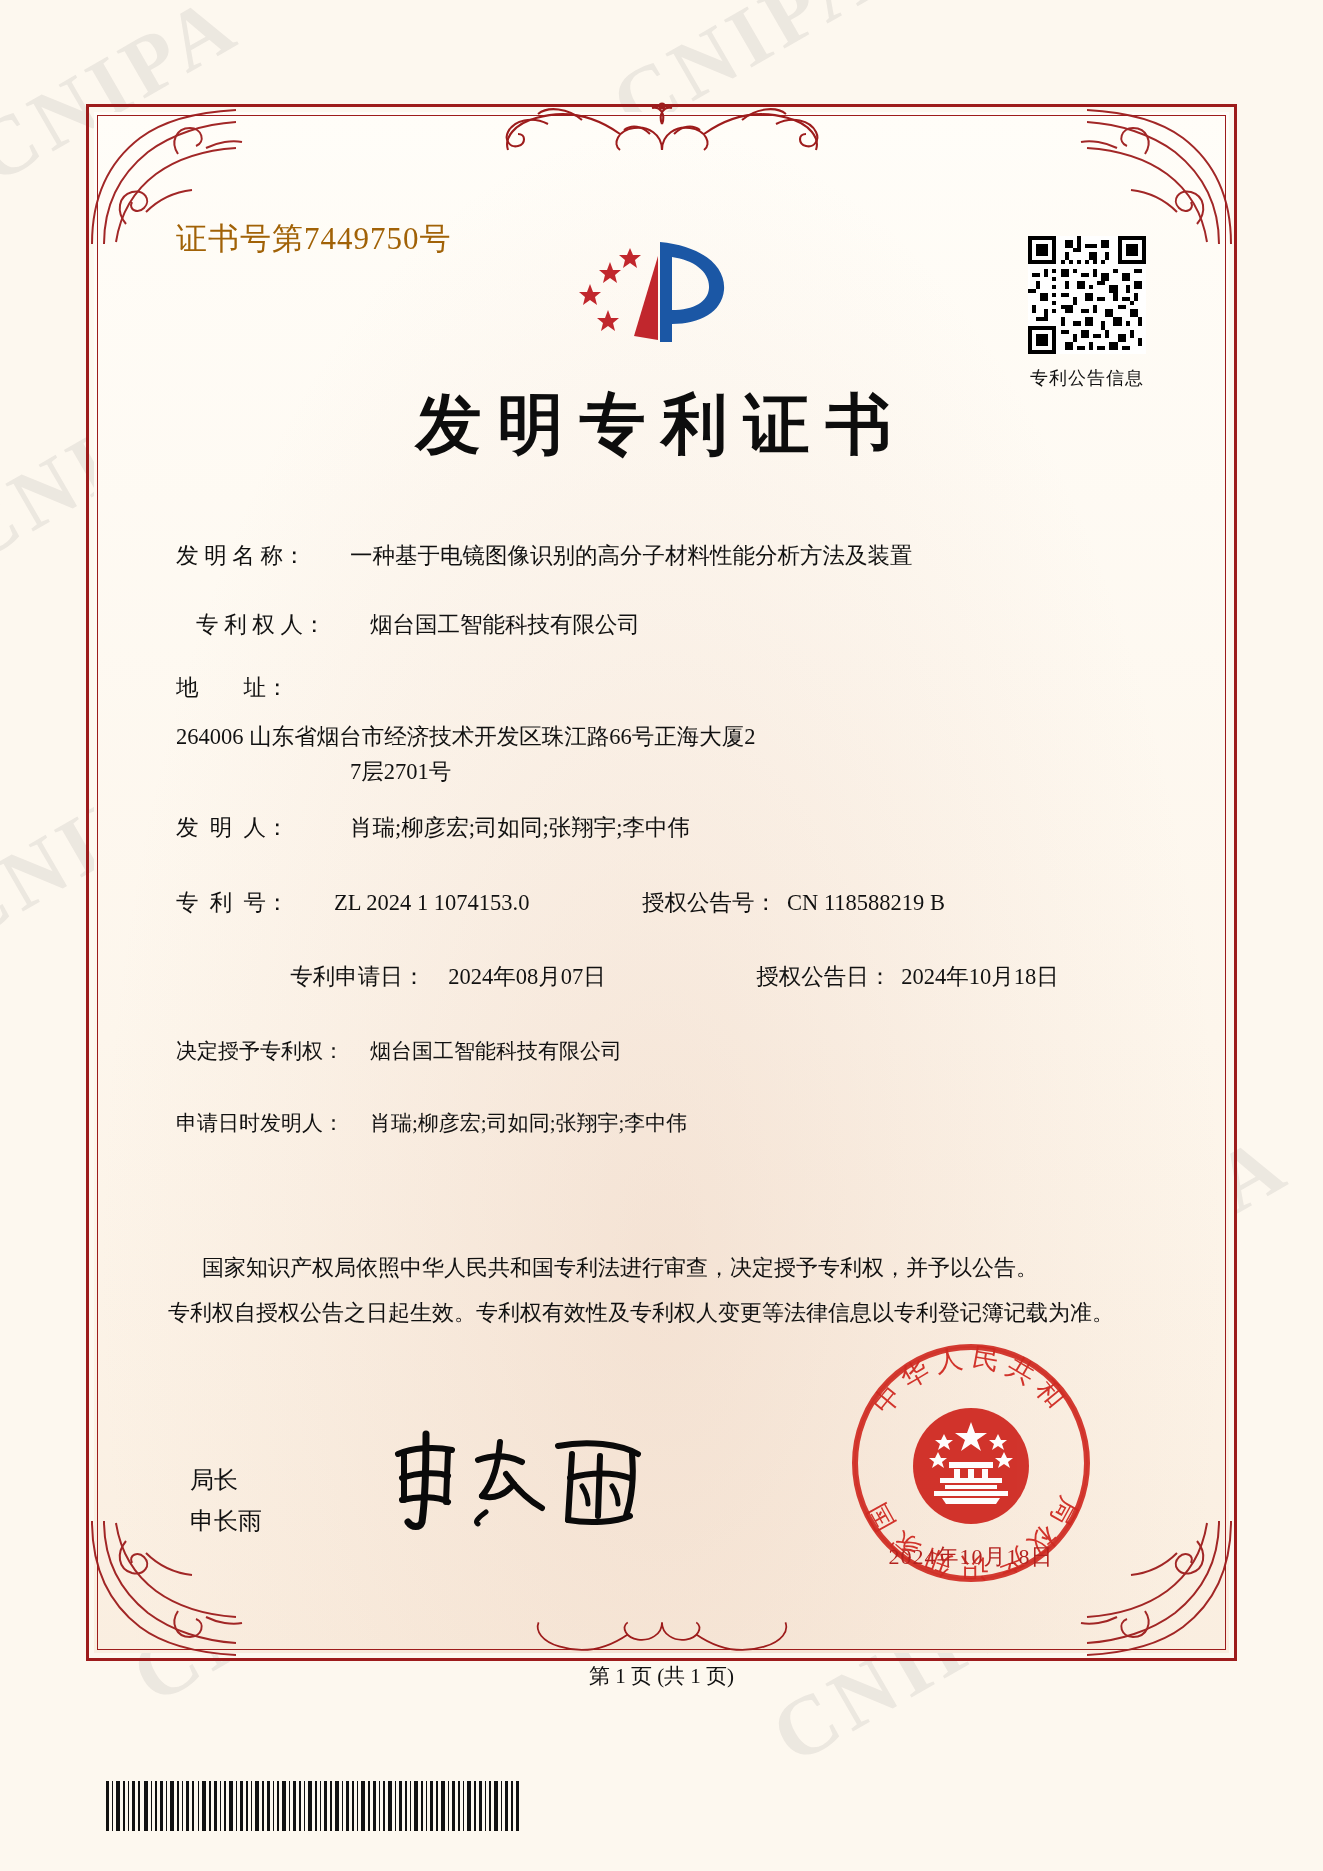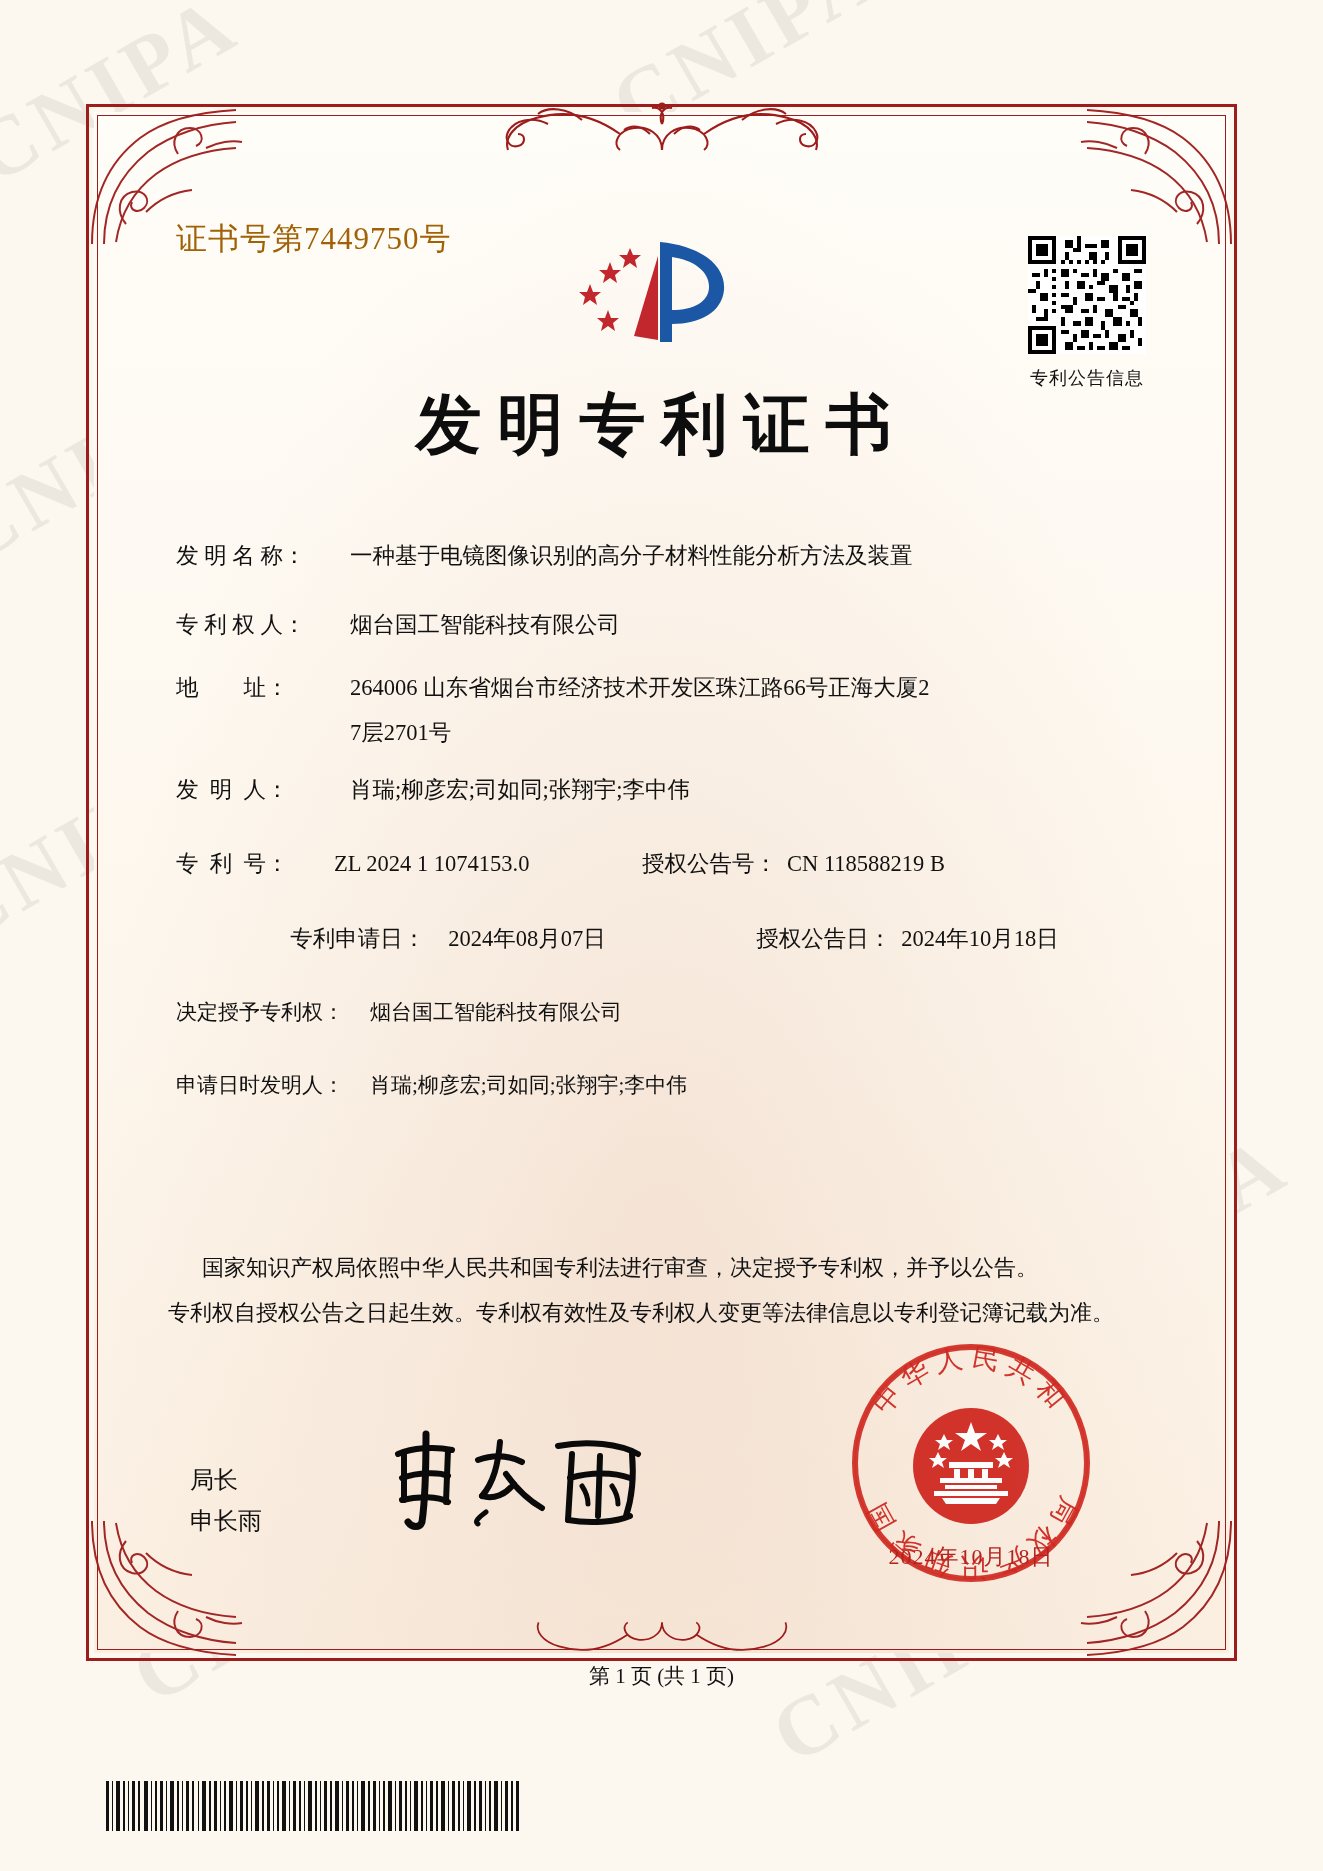--- a/index.html
+++ b/index.html
@@ -328,26 +328,26 @@
 
   <div class="title">发明专利证书</div>
 
   <div class="fields">
 
     <div class="row">
       <div class="lbl lbl-w">发 明 名 称：</div>
       <div class="val">一种基于电镜图像识别的高分子材料性能分析方法及装置</div>
     </div>
 
-    <div class="row" style="margin-top:36px;">
+    <div class="row" style="margin-top:36px;margin-left:20px;">
       <div class="lbl lbl-w">专 利 权 人：</div>
       <div class="val">烟台国工智能科技有限公司</div>
     </div>
 
-    <div class="row" style="margin-bottom:12px;">
+    <div class="row" style="margin-bottom:2px;flex-direction:column;">
       <div class="lbl lbl-w">地        址：</div>
       <div class="val">264006 山东省烟台市经济技术开发区珠江路66号正海大厦2</div>
     </div>
     <div class="row" style="margin-bottom:24px;">
       <div class="lbl lbl-w"></div>
       <div class="val">7层2701号</div>
     </div>
 
     <div class="row" style="margin-bottom:42px;">
       <div class="lbl lbl-w">发  明  人：</div>

